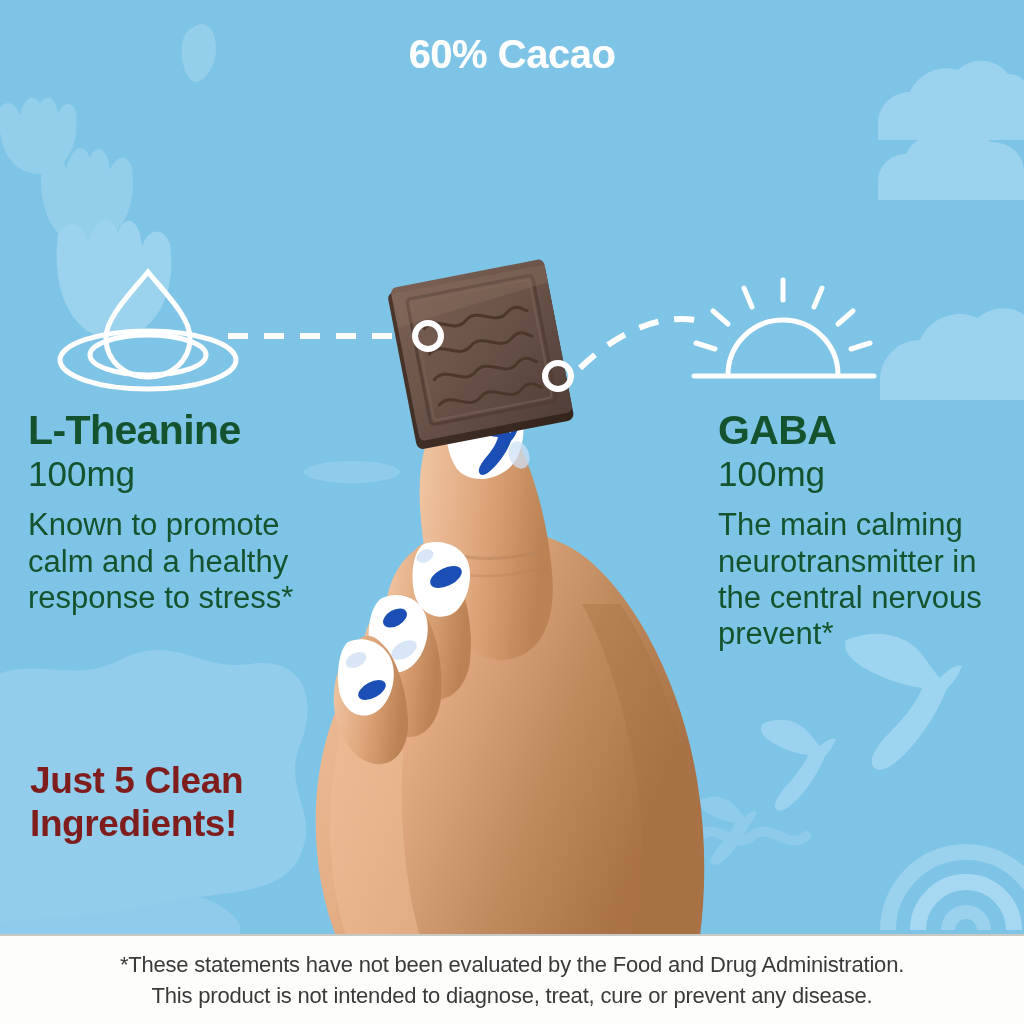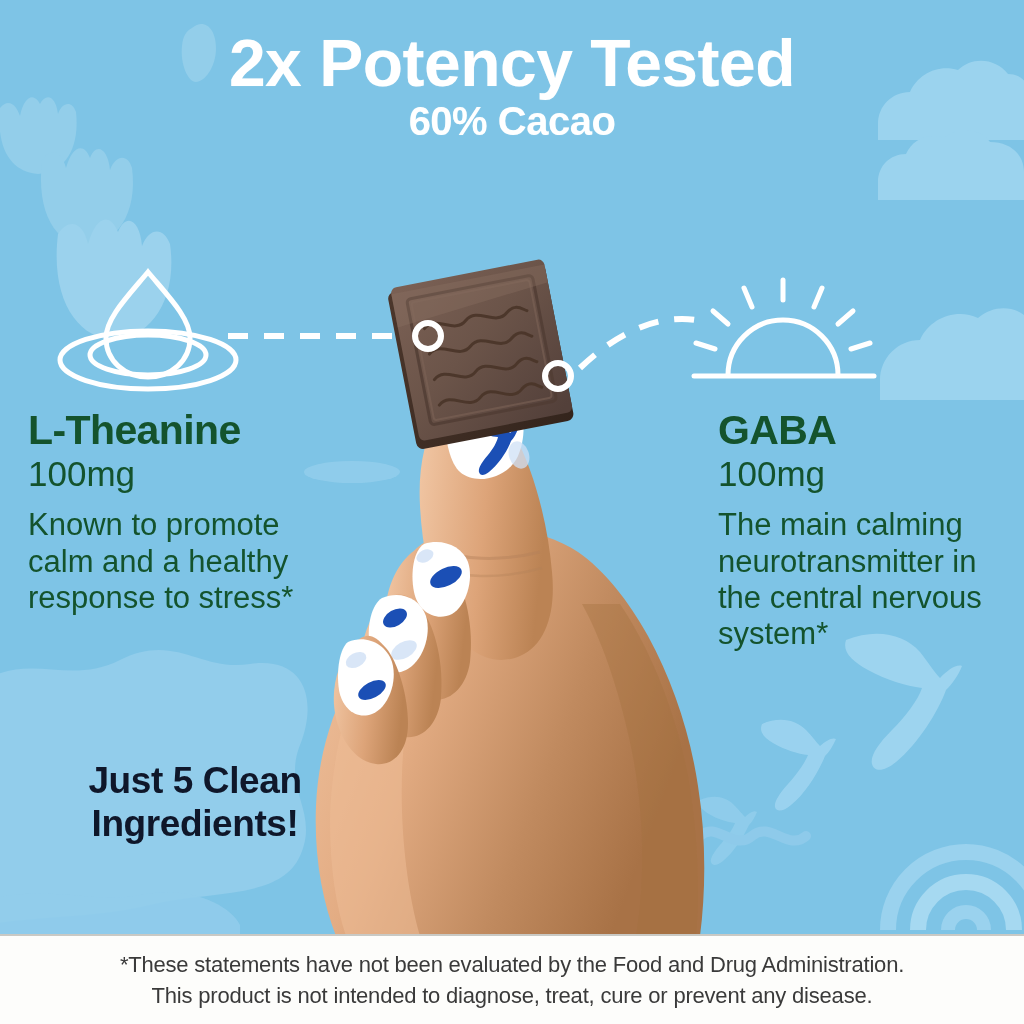--- a/index.html
+++ b/index.html
@@ -32,23 +32,22 @@
   }
   .nutrient .dose{font-size:35px;font-weight:normal;line-height:1.12;margin:0 0 14px 0;}
   .nutrient .desc{font-size:31px;font-weight:normal;line-height:1.17;margin:0;}
 
   #nutrient-left{left:28px;top:409px;width:320px;}
   #nutrient-right{left:718px;top:409px;width:300px;}
 
   
   #clean-ingredients{
     position:absolute;left:30px;top:760px;width:330px;
-    color:#0f172a;font-size:37px;font-weight:bold;line-height:1.16;
+    color:#7f1d1d;font-size:37px;font-weight:bold;line-height:1.16;
     letter-spacing:-0.4px;
-    text-align:center;
   }
 
   
   #disclaimer{
     position:absolute;left:0;right:0;bottom:0;height:88px;
     background:#fdfdfb;
     display:flex;flex-direction:column;align-items:center;justify-content:center;
     border-top:2px solid #c9c9c4;
   }
   #disclaimer .line{
@@ -116,21 +115,20 @@
     <g fill="none" stroke="#9ad2ee">
       <path d="M 888 930 A 78 78 0 0 1 1044 930" stroke-width="16"></path>
       <path d="M 918 930 A 48 48 0 0 1 1014 930" stroke-width="16" stroke="#a6d9f1"></path>
       <path d="M 948 930 A 18 18 0 0 1 984 930" stroke-width="14" stroke="#9ad2ee"></path>
     </g>
 
     <path fill="none" stroke="#8ecaea" stroke-width="10" stroke-linecap="round" d="M 700 836 C 716 820 734 852 752 836 C 770 820 788 852 806 836"></path>
   </svg>
 
   <div class="headline">
-    <span class="l1">2x Potency Tested</span>
     <span class="l3">60% Cacao</span>
   </div>
 
   <svg id="art" viewBox="0 0 1024 1024" xmlns="http://www.w3.org/2000/svg">
 
     <defs>
       <linearGradient id="skinGrad" x1="0" y1="0" x2="1" y2="0.4">
         <stop offset="0%" stop-color="#f0c3a0"></stop>
         <stop offset="38%" stop-color="#e3ac83"></stop>
         <stop offset="72%" stop-color="#c08a5f"></stop>
@@ -295,21 +293,21 @@
 
   <div class="nutrient" id="nutrient-left">
     <p class="name">L-Theanine</p>
     <p class="dose">100mg</p>
     <p class="desc">Known to promote calm and a healthy response to stress*</p>
   </div>
 
   <div class="nutrient" id="nutrient-right">
     <p class="name">GABA</p>
     <p class="dose">100mg</p>
-    <p class="desc">The main calming neurotransmitter in the central nervous system*</p>
+    <p class="desc">The main calming neurotransmitter in the central nervous prevent*</p>
   </div>
 
   <div id="clean-ingredients">
     <div>Just 5 Clean</div>
     <div>Ingredients!</div>
   </div>
 
   <div id="disclaimer">
     <div class="line">*These statements have not been evaluated by the Food and Drug Administration.</div>
     <div class="line">This product is not intended to diagnose, treat, cure or prevent any disease.</div>

